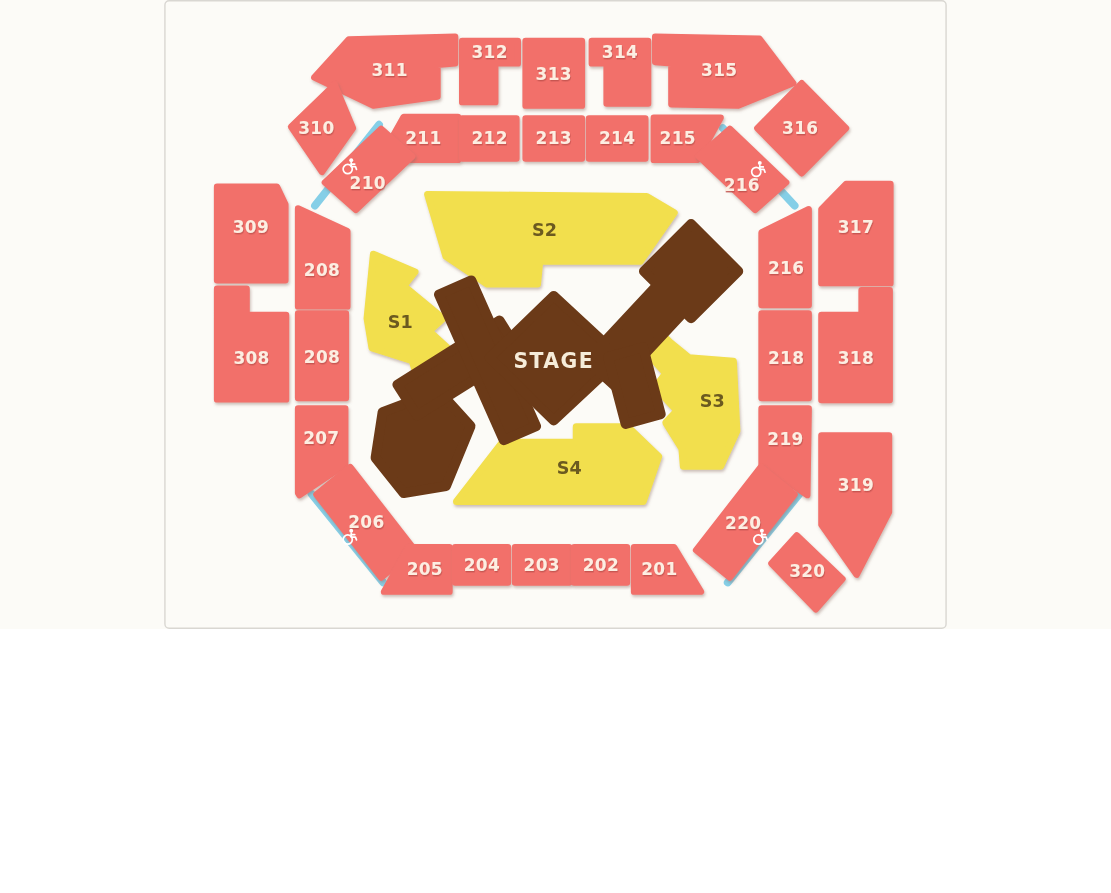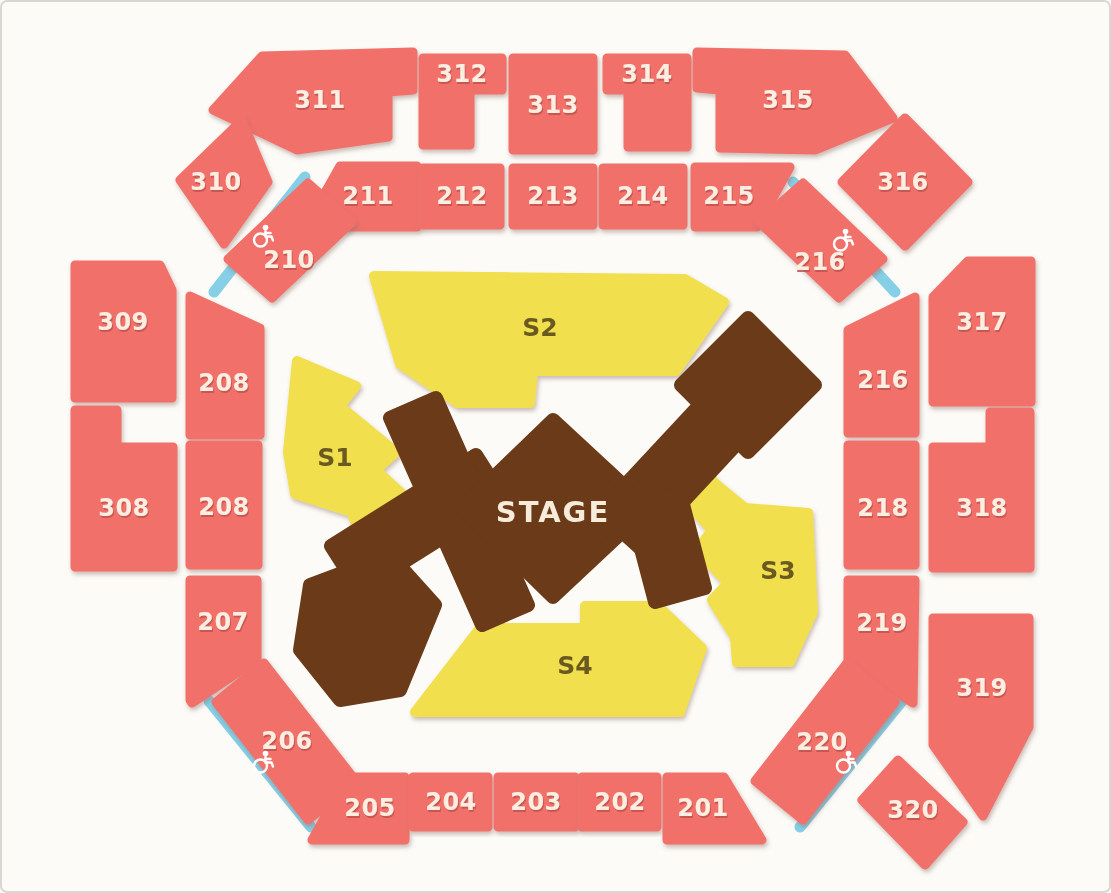--- a/index.html
+++ b/index.html
@@ -1,17 +1,17 @@
 <!DOCTYPE html>
 <html style="--background: #fcfbf7; --section: #f2706b; --floor: #f2df4e; --stage: #6b3a18; --access_strip: #85cfe7; --label: #fdeee2; --floor_label: #6b5a20; --stage_label: #f6ecd9;"><head>
 <meta charset="utf-8">
 <style>
   html,body{margin:0;padding:0;background:#ffffff;}
   #viewport{
-    width:1111px;height:893px;position:relative;
+    width:1111px;height:629px;position:relative;
     background:var(--background,#fcfbf7);
     font-family:"DejaVu Sans", sans-serif;
     overflow:hidden;
   }
   svg{display:block;width:100%;height:100%;}
   .sec polygon{
     fill:var(--section,#f2706b);stroke:var(--section,#f2706b);
     stroke-width:9;stroke-linejoin:round;filter:url(#ds);
   }
   .sec text{

